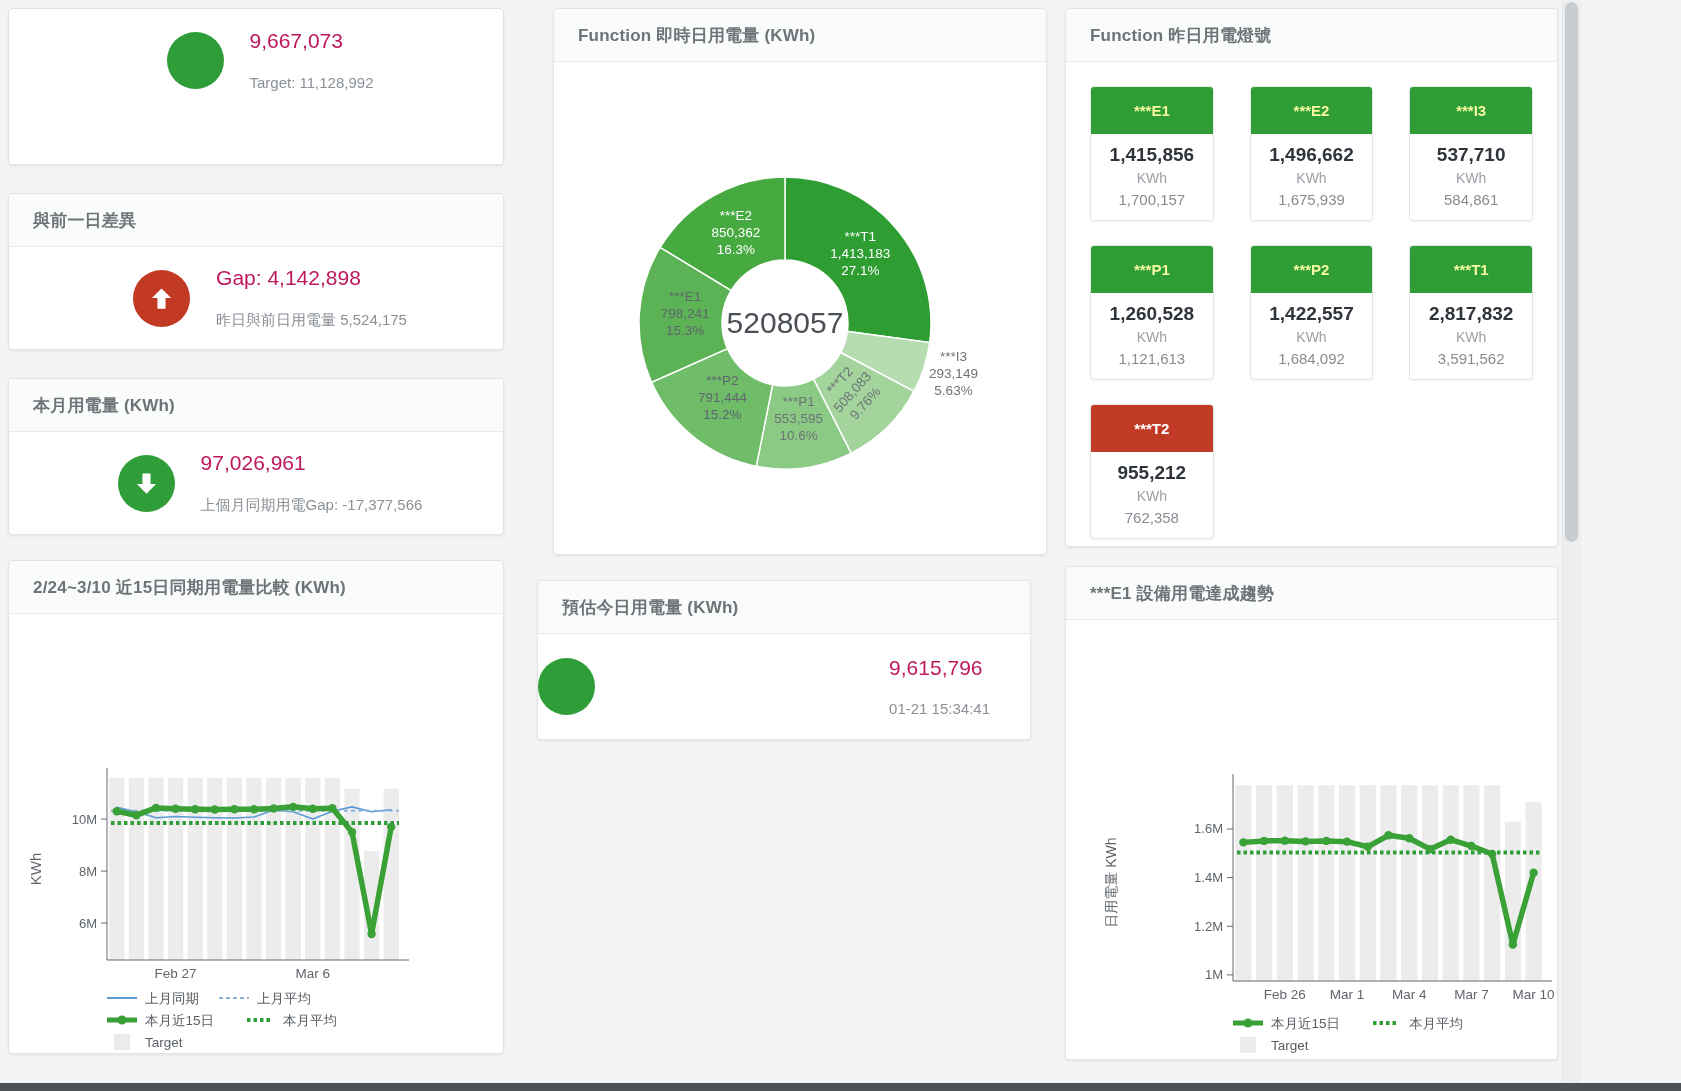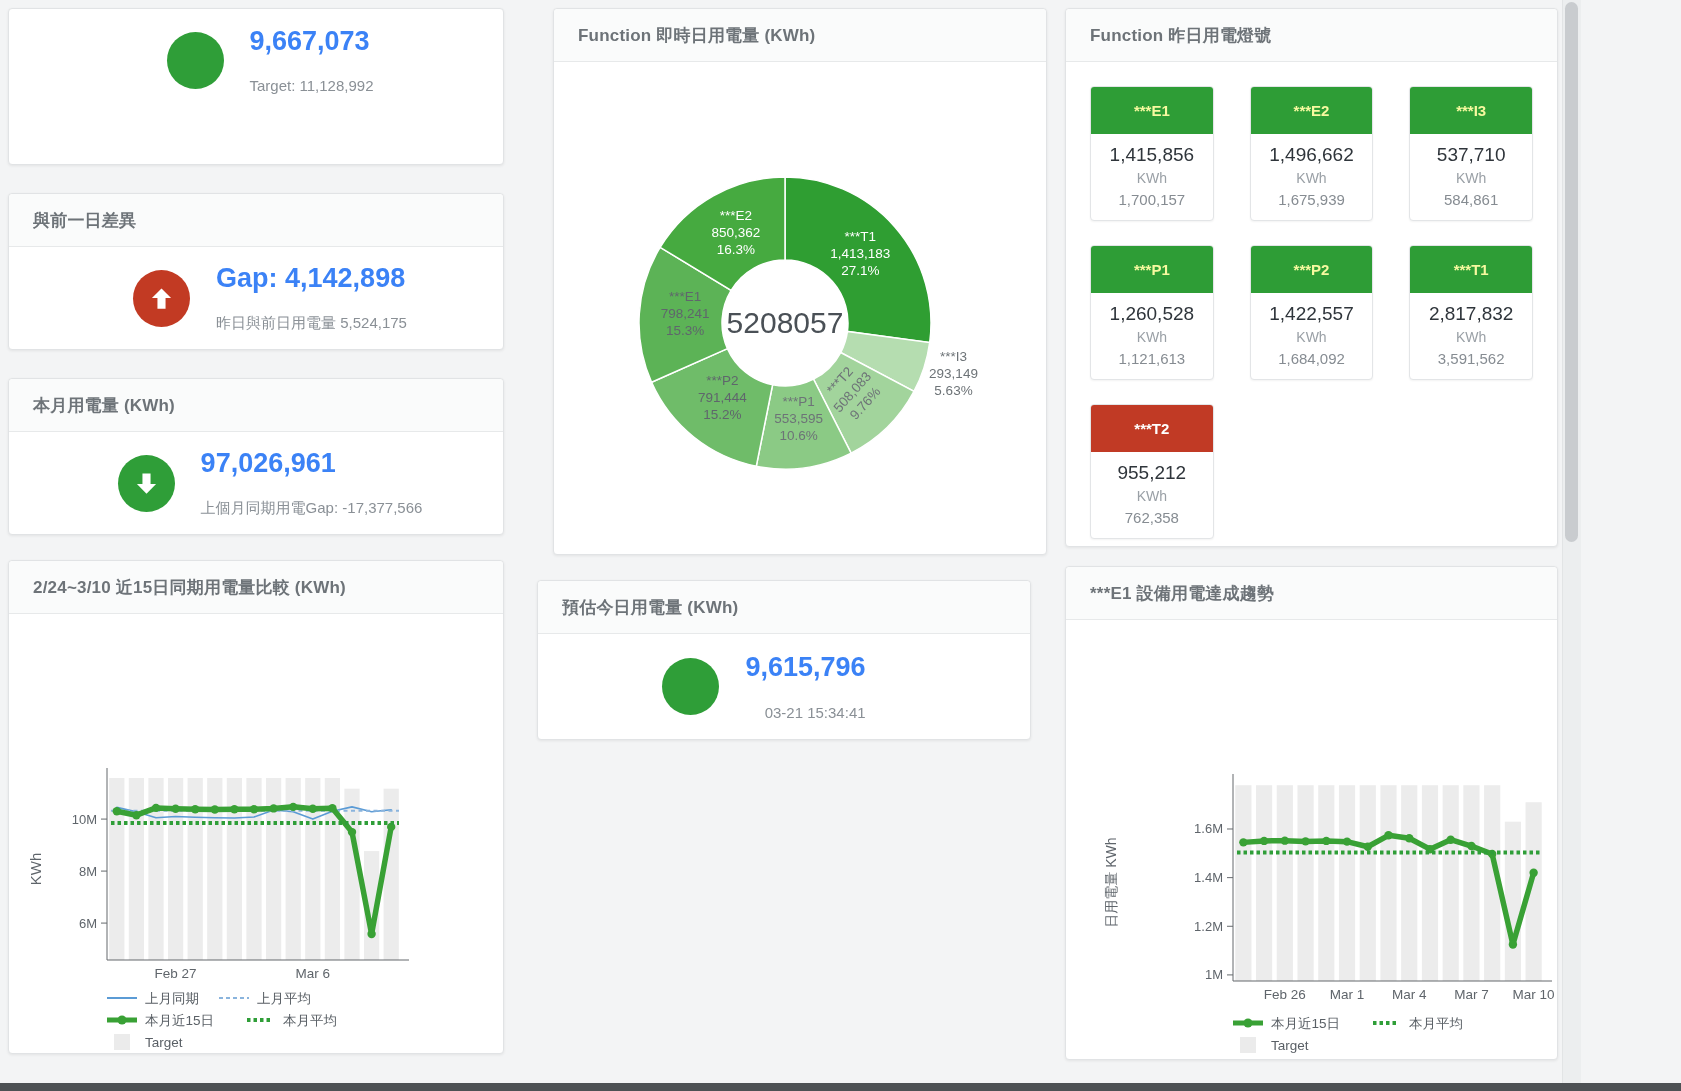--- a/index.html
+++ b/index.html
@@ -7,31 +7,31 @@
     width:1681px;height:1091px;position:relative;overflow:hidden;
     background:#f3f4f5;font-family:"Liberation Sans",sans-serif;
   }
   .card{position:absolute;background:#fff;border:1px solid #e1e3e5;border-radius:4px;
         box-shadow:0 1px 3px rgba(0,0,0,.07)}
   .card-header{height:53px;display:flex;align-items:center;padding:0 24px;background:#fafbfb;
         border-bottom:1px solid #e7e9ea;border-radius:4px 4px 0 0;box-sizing:border-box}
   .card-title{font-size:17px;font-weight:bold;color:#6d7378;letter-spacing:.2px;white-space:nowrap}
   .card-body{position:relative;height:calc(100% - 53px)}
   .stat-row{display:flex;align-items:center;justify-content:center;gap:26px;height:100%;transform:translateX(14px)}
-  .stat-row.right{justify-content:center;padding-right:40px;transform:none}
+  .stat-row.right{justify-content:space-between;padding-right:40px;transform:none}
   .circle{width:57px;height:57px;border-radius:50%;display:flex;align-items:center;justify-content:center;flex:none}
-  .stat-value{font-size:27px;font-weight:bold;color:#3b82f6;line-height:1.15}
+  .stat-value{font-size:21px;font-weight:normal;color:#be185d;line-height:1.15}
   .stat-sub{font-size:15px;color:#8a9096;margin-top:20px}
   
   .lights-grid{display:grid;grid-template-columns:repeat(3,1fr);column-gap:36px;row-gap:24px;padding:24px 24px 0 24px}
   .tile{border:1px solid #e3e5e7;border-radius:4px;background:#fff;text-align:center;
         box-shadow:0 1px 2px rgba(0,0,0,.05);height:fit-content}
   .tile-header{height:47px;display:flex;align-items:center;justify-content:center;
         border-radius:3px 3px 0 0;font-size:15px;font-weight:bold}
-  .tile-value{font-size:19px;font-weight:normal;color:#2f353b;margin-top:10px}
+  .tile-value{font-size:19px;font-weight:bold;color:#2f353b;margin-top:10px}
   .tile-unit{font-size:14px;color:#9aa0a6;margin-top:4px}
   .tile-target{font-size:15px;color:#868c92;margin:5px 0 12px}
   
   .chart-svg{position:absolute;inset:0;width:100%;height:100%}
   svg text{font-family:"Liberation Sans",sans-serif}
   
   #scrollbar{position:absolute;left:1562px;top:0;width:18px;height:1083px;background:#eceeef;border-left:1px solid #e2e4e5}
   #scrollbar-thumb{position:absolute;left:2px;top:2px;width:13px;height:540px;background:#c9cccf;border-radius:7px}
   #bottom-edge{position:absolute;left:0;bottom:0;width:100%;height:8px;background:#4d5154}
   
@@ -186,21 +186,21 @@
 
 <div class="card" id="card-estimate">
   <div class="card-header">
     <span class="card-title">預估今日用電量 (KWh)</span>
   </div>
   <div class="card-body">
     <div class="stat-row right">
       <div class="circle" style="background-color: rgb(47, 158, 56);"></div>
       <div>
         <div class="stat-value">9,615,796</div>
-        <div class="stat-sub" style="text-align:right">03-21 15:34:41</div>
+        <div class="stat-sub" style="text-align:right">01-21 15:34:41</div>
       </div>
     </div>
   </div>
 </div>
 
 <div class="card" id="card-lights">
   <div class="card-header">
     <span class="card-title">Function 昨日用電燈號</span>
   </div>
   <div class="lights-grid">

